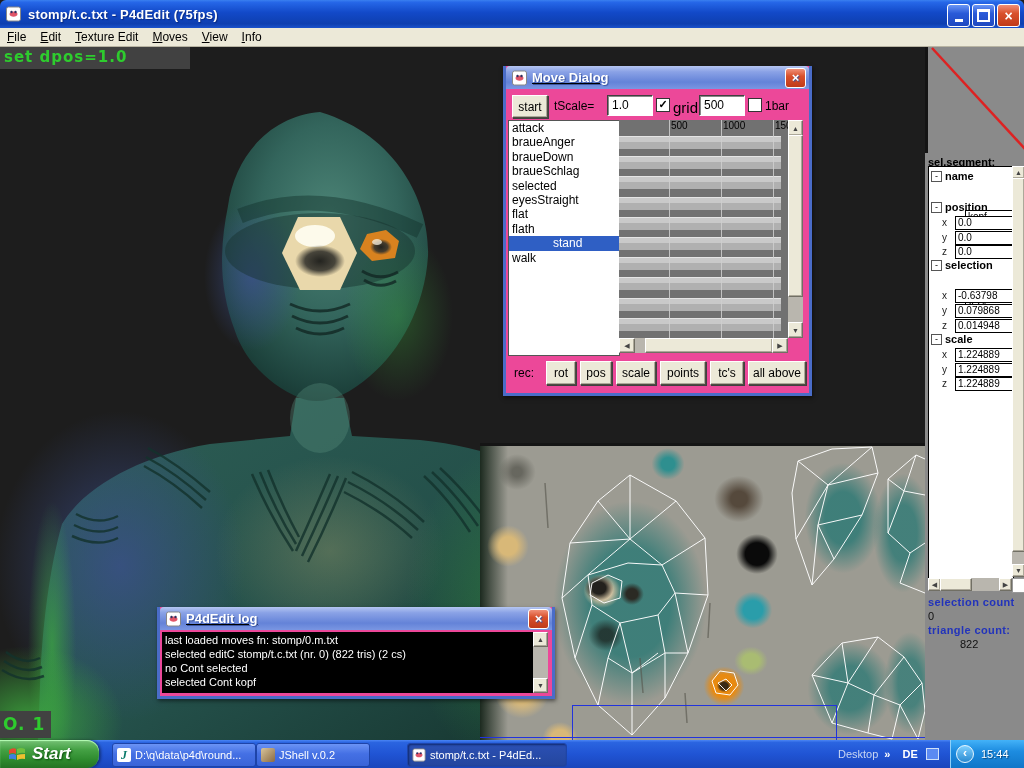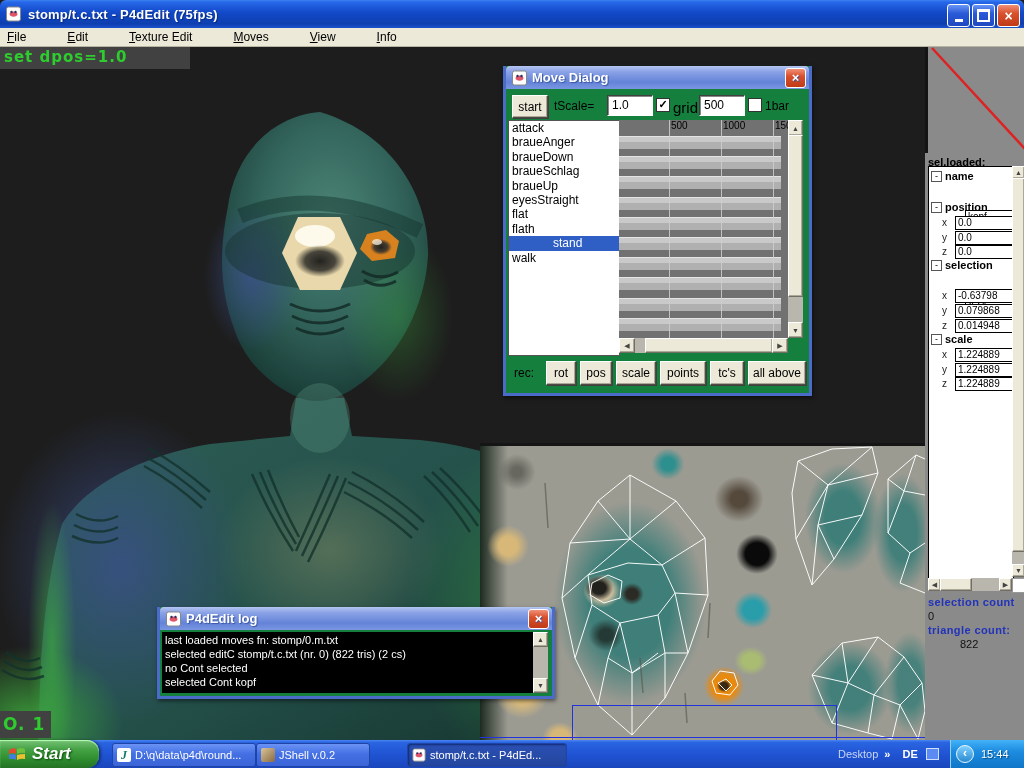--- a/index.html
+++ b/index.html
@@ -17,21 +17,21 @@
   .winbtns{position:absolute;right:4px;top:4px;display:flex;gap:2px;}
   .winbtn{width:21px;height:21px;border:1px solid #fff;border-radius:3px;
     background:linear-gradient(180deg,#6a96f5,#2a5ad8 40%,#1f49c0);display:flex;
     align-items:center;justify-content:center;color:#fff;}
   .winbtn.close{background:linear-gradient(180deg,#f09078,#d9512c 40%,#c03a18);
     font-weight:bold;font-size:14px;}
   .minbar{width:8px;height:3px;background:#fff;margin-top:9px;}
   .maxbox{width:9px;height:8px;border:2px solid #fff;border-top-width:3px;}
 
   #menubar{left:0;top:28px;width:1024px;height:18px;background:#ece9d8;
-    border-bottom:1px solid #b8b4a2;display:flex;align-items:center;font-size:12px;color:#000;gap:27px;}
+    border-bottom:1px solid #b8b4a2;display:flex;align-items:center;font-size:12px;color:#000;}
   .menuitem{padding:1px 7px;cursor:default;}
 
   
   #viewport{left:0;top:46px;width:925px;height:694px;background:#1d1d1d;overflow:hidden;}
   .hud{background:#414141;color:#2ecc2e;font-weight:bold;
     font-family:"DejaVu Sans",sans-serif;}
   #hud-top{left:0;top:46px;width:186px;height:23px;font-size:15px;line-height:23px;
     padding-left:4px;letter-spacing:1px;}
   #hud-bottom{left:0;top:711px;width:48px;height:27px;font-size:17px;line-height:27px;
     padding-left:3px;letter-spacing:1px;}
@@ -63,21 +63,21 @@
   .sbthumb{position:absolute;background:#ece9d8;border:1px solid #fff;
     border-right-color:#716f64;border-bottom-color:#716f64;box-shadow:inset -1px -1px 0 #aca899;}
 
   
   #texview{left:480px;top:443px;width:445px;height:297px;background:#9c9b92;overflow:hidden;}
   .blob{position:absolute;border-radius:50%;}
   #tex-blue-rect{left:92px;top:262px;width:263px;height:40px;border:1px solid #2233dd;border-bottom:none;}
   #tex-blue-line{left:0;top:294px;width:445px;height:1px;background:#2233dd;}
 
   
-  .xpdlg{border:3px solid #4a6cc8;border-top:none;background:#15803d;box-shadow:1px 2px 4px rgba(0,0,0,.5);}
+  .xpdlg{border:3px solid #4a6cc8;border-top:none;background:#ec4899;box-shadow:1px 2px 4px rgba(0,0,0,.5);text-decoration:underline;}
   .xpdlg .dtitle{height:23px;background:linear-gradient(180deg,#b5c6f2 0%,#8aa2e6 25%,#6483d8 70%,#7a96e2 100%);
     display:flex;align-items:center;color:#fff;font-weight:bold;font-size:13px;
     text-shadow:1px 1px 1px #3a55a0;border-radius:4px 4px 0 0;}
   .dclose{position:absolute;right:3px;top:2px;width:19px;height:18px;border:1px solid #fff;border-radius:3px;
     background:linear-gradient(180deg,#f09078,#d9512c 40%,#c03a18);color:#fff;font-weight:bold;
     font-size:13px;line-height:17px;text-align:center;}
   .btn3d{background:#ece9d8;border:1px solid #fff;border-right-color:#4e4c42;border-bottom-color:#4e4c42;
     box-shadow:inset -1px -1px 0 #aca899,1px 1px 0 #404040;color:#000;font-size:12px;
     display:flex;align-items:center;justify-content:center;}
   .input3d{background:#fff;border:1px solid #404040;border-right-color:#fff;border-bottom-color:#fff;
@@ -272,21 +272,21 @@
     <div id="tex-blue-rect" class="abs"></div>
     <div id="tex-blue-line" class="abs"></div>
   </div>
 
   <div id="segpanel" class="abs">
     <div id="redbox" class="abs">
       <svg width="99" height="107" viewBox="0 0 99 107">
         <line x1="4" y1="2" x2="98" y2="104" stroke="#dd2222" stroke-width="2.5"></line>
       </svg>
     </div>
-    <div id="selseg" class="abs">sel.loaded:</div>
+    <div id="selseg" class="abs">sel.segment:</div>
 
     <div id="tree" class="abs">
       <div class="trow" style="top:3px;">
         <span class="nodebox">-</span><span class="nodelbl">name</span>
       </div>
       <div class="trow" style="top:18px;">
         <div class="tfield wide">kopf</div>
       </div>
       <div class="trow" style="top:34px;">
         <span class="nodebox">-</span><span class="nodelbl">position</span>
@@ -398,21 +398,21 @@
     <div class="abs" style="left:167px;top:33px;font-size:15px;color:#000;">grid:</div>
     <div class="abs input3d" style="left:193px;top:29px;width:40px;height:19px;">500</div>
     <div class="abs cbx" style="left:242px;top:32px;"></div>
     <div class="abs" style="left:259px;top:33px;font-size:12px;color:#000;">1bar</div>
 
     <div id="mv-list" class="abs">
       <div class="mvitem">attack</div>
       <div class="mvitem">braueAnger</div>
       <div class="mvitem">braueDown</div>
       <div class="mvitem">braueSchlag</div>
-      <div class="mvitem">braueUp</div>
+      <div class="mvitem">selected</div>
       <div class="mvitem">eyesStraight</div>
       <div class="mvitem">flat</div>
       <div class="mvitem">flath</div>
       <div class="mvitem sel">stand</div>
       <div class="mvitem">walk</div>
     </div>
 
     <div id="mv-grid" class="abs">
       <div class="bars"></div>
       <div class="gridline" style="left:50px;"></div>

